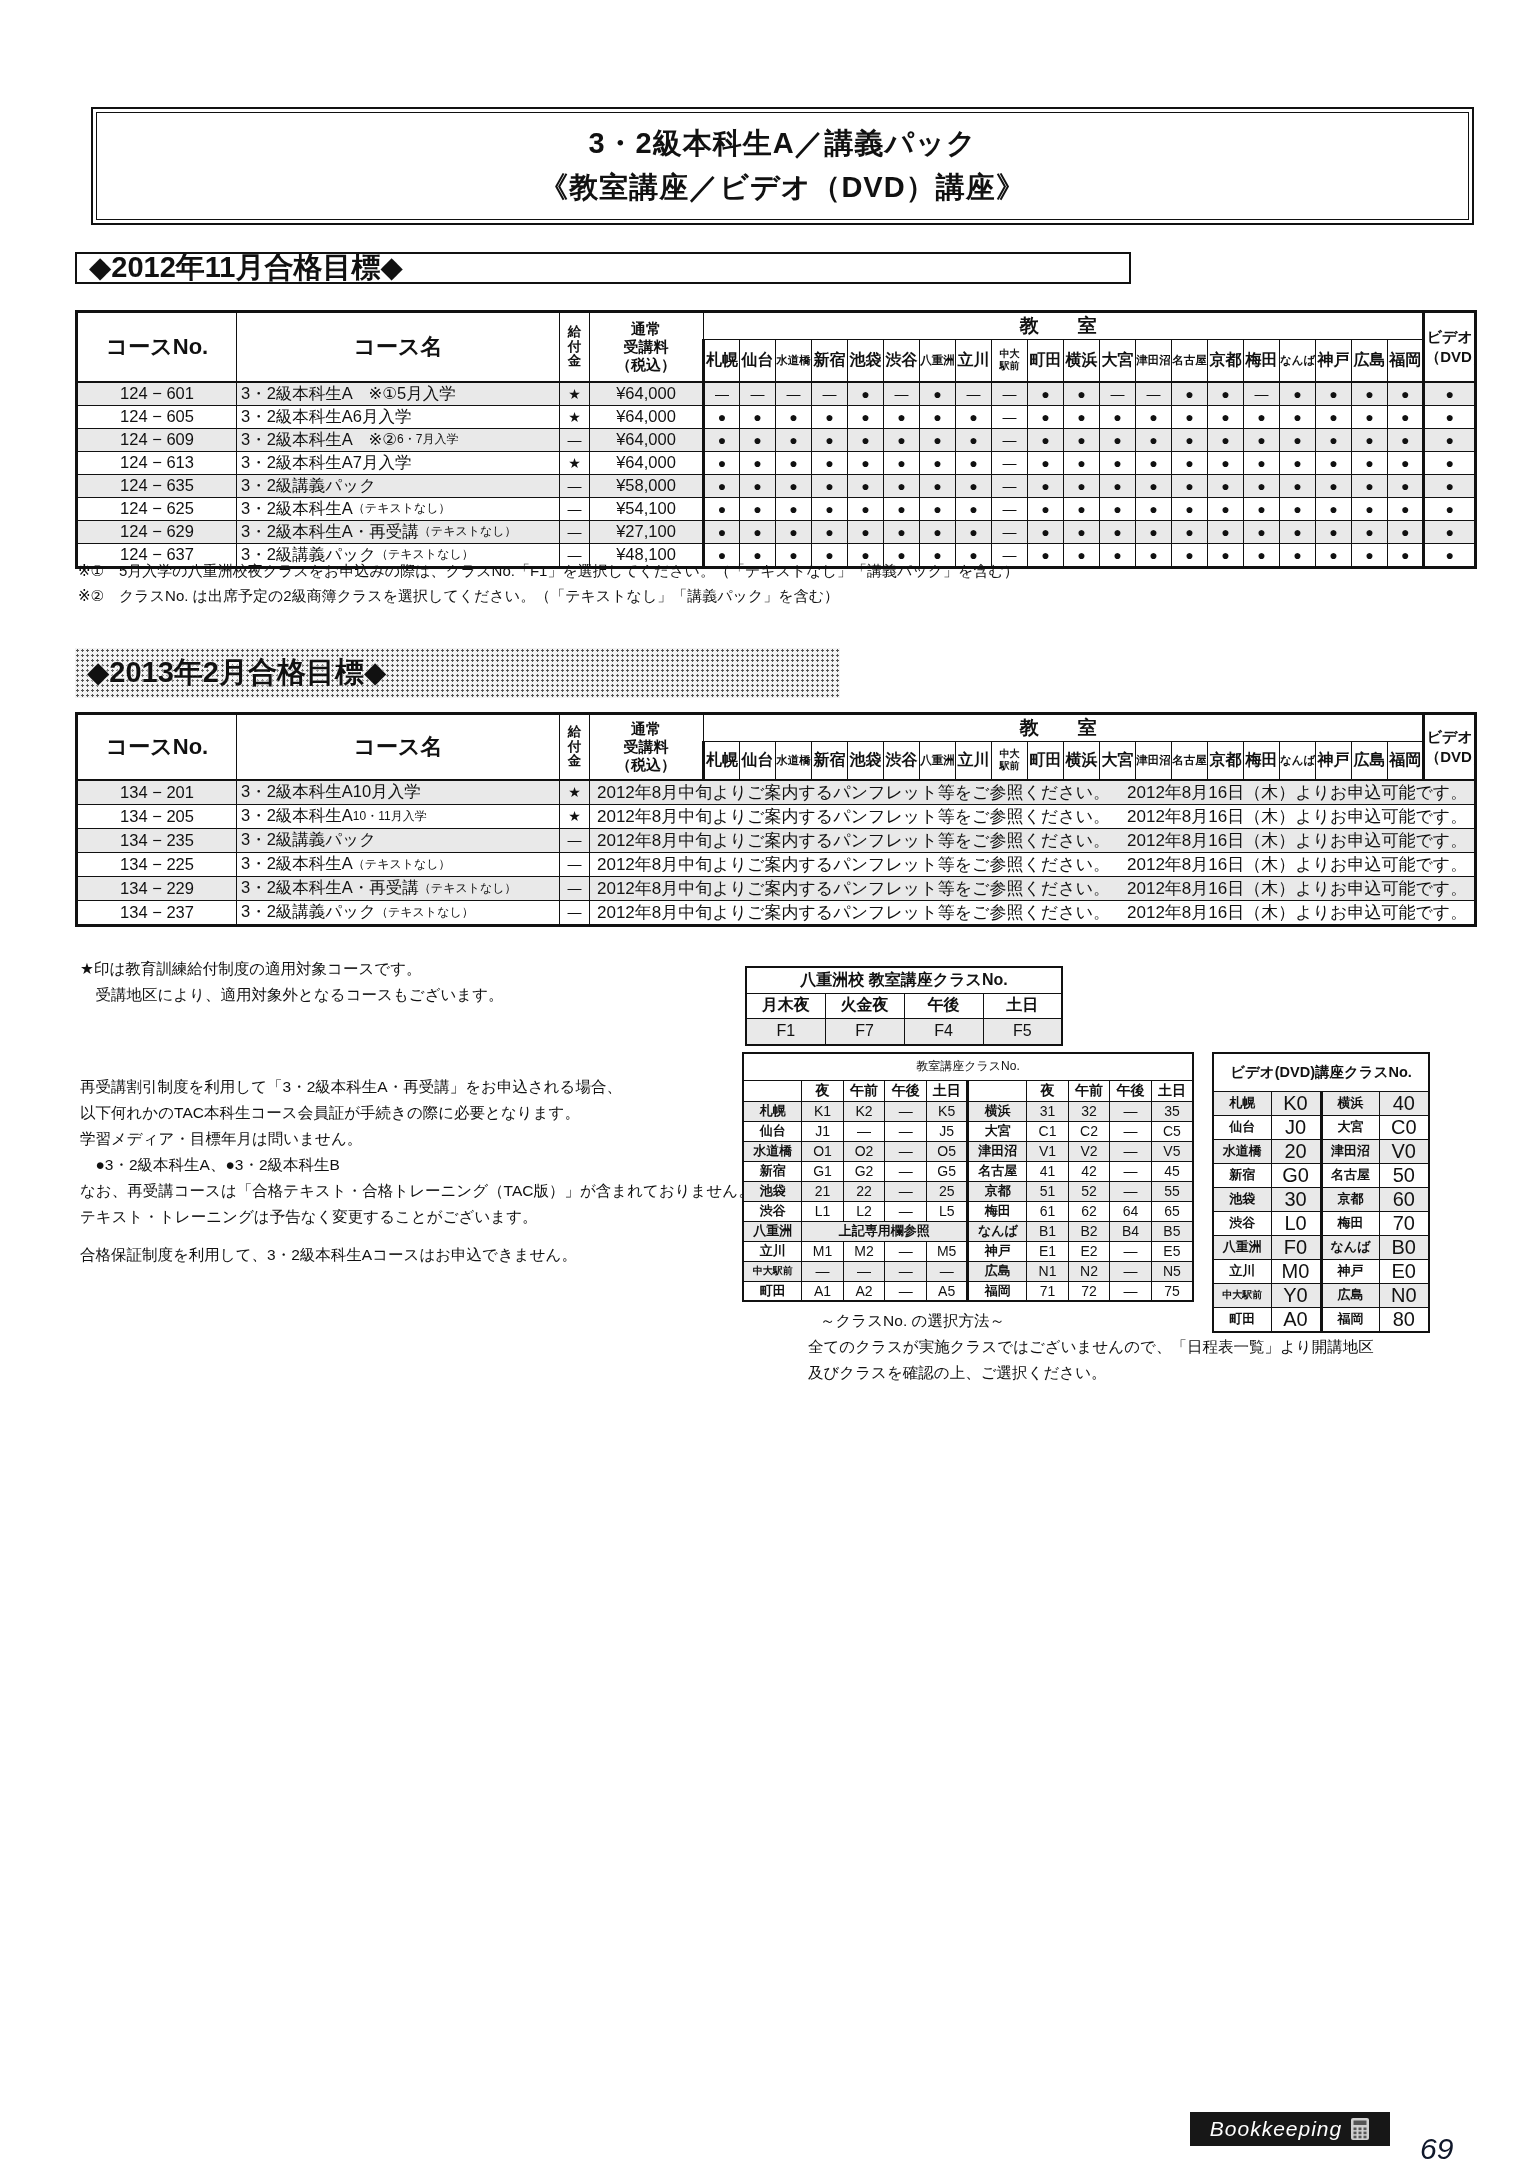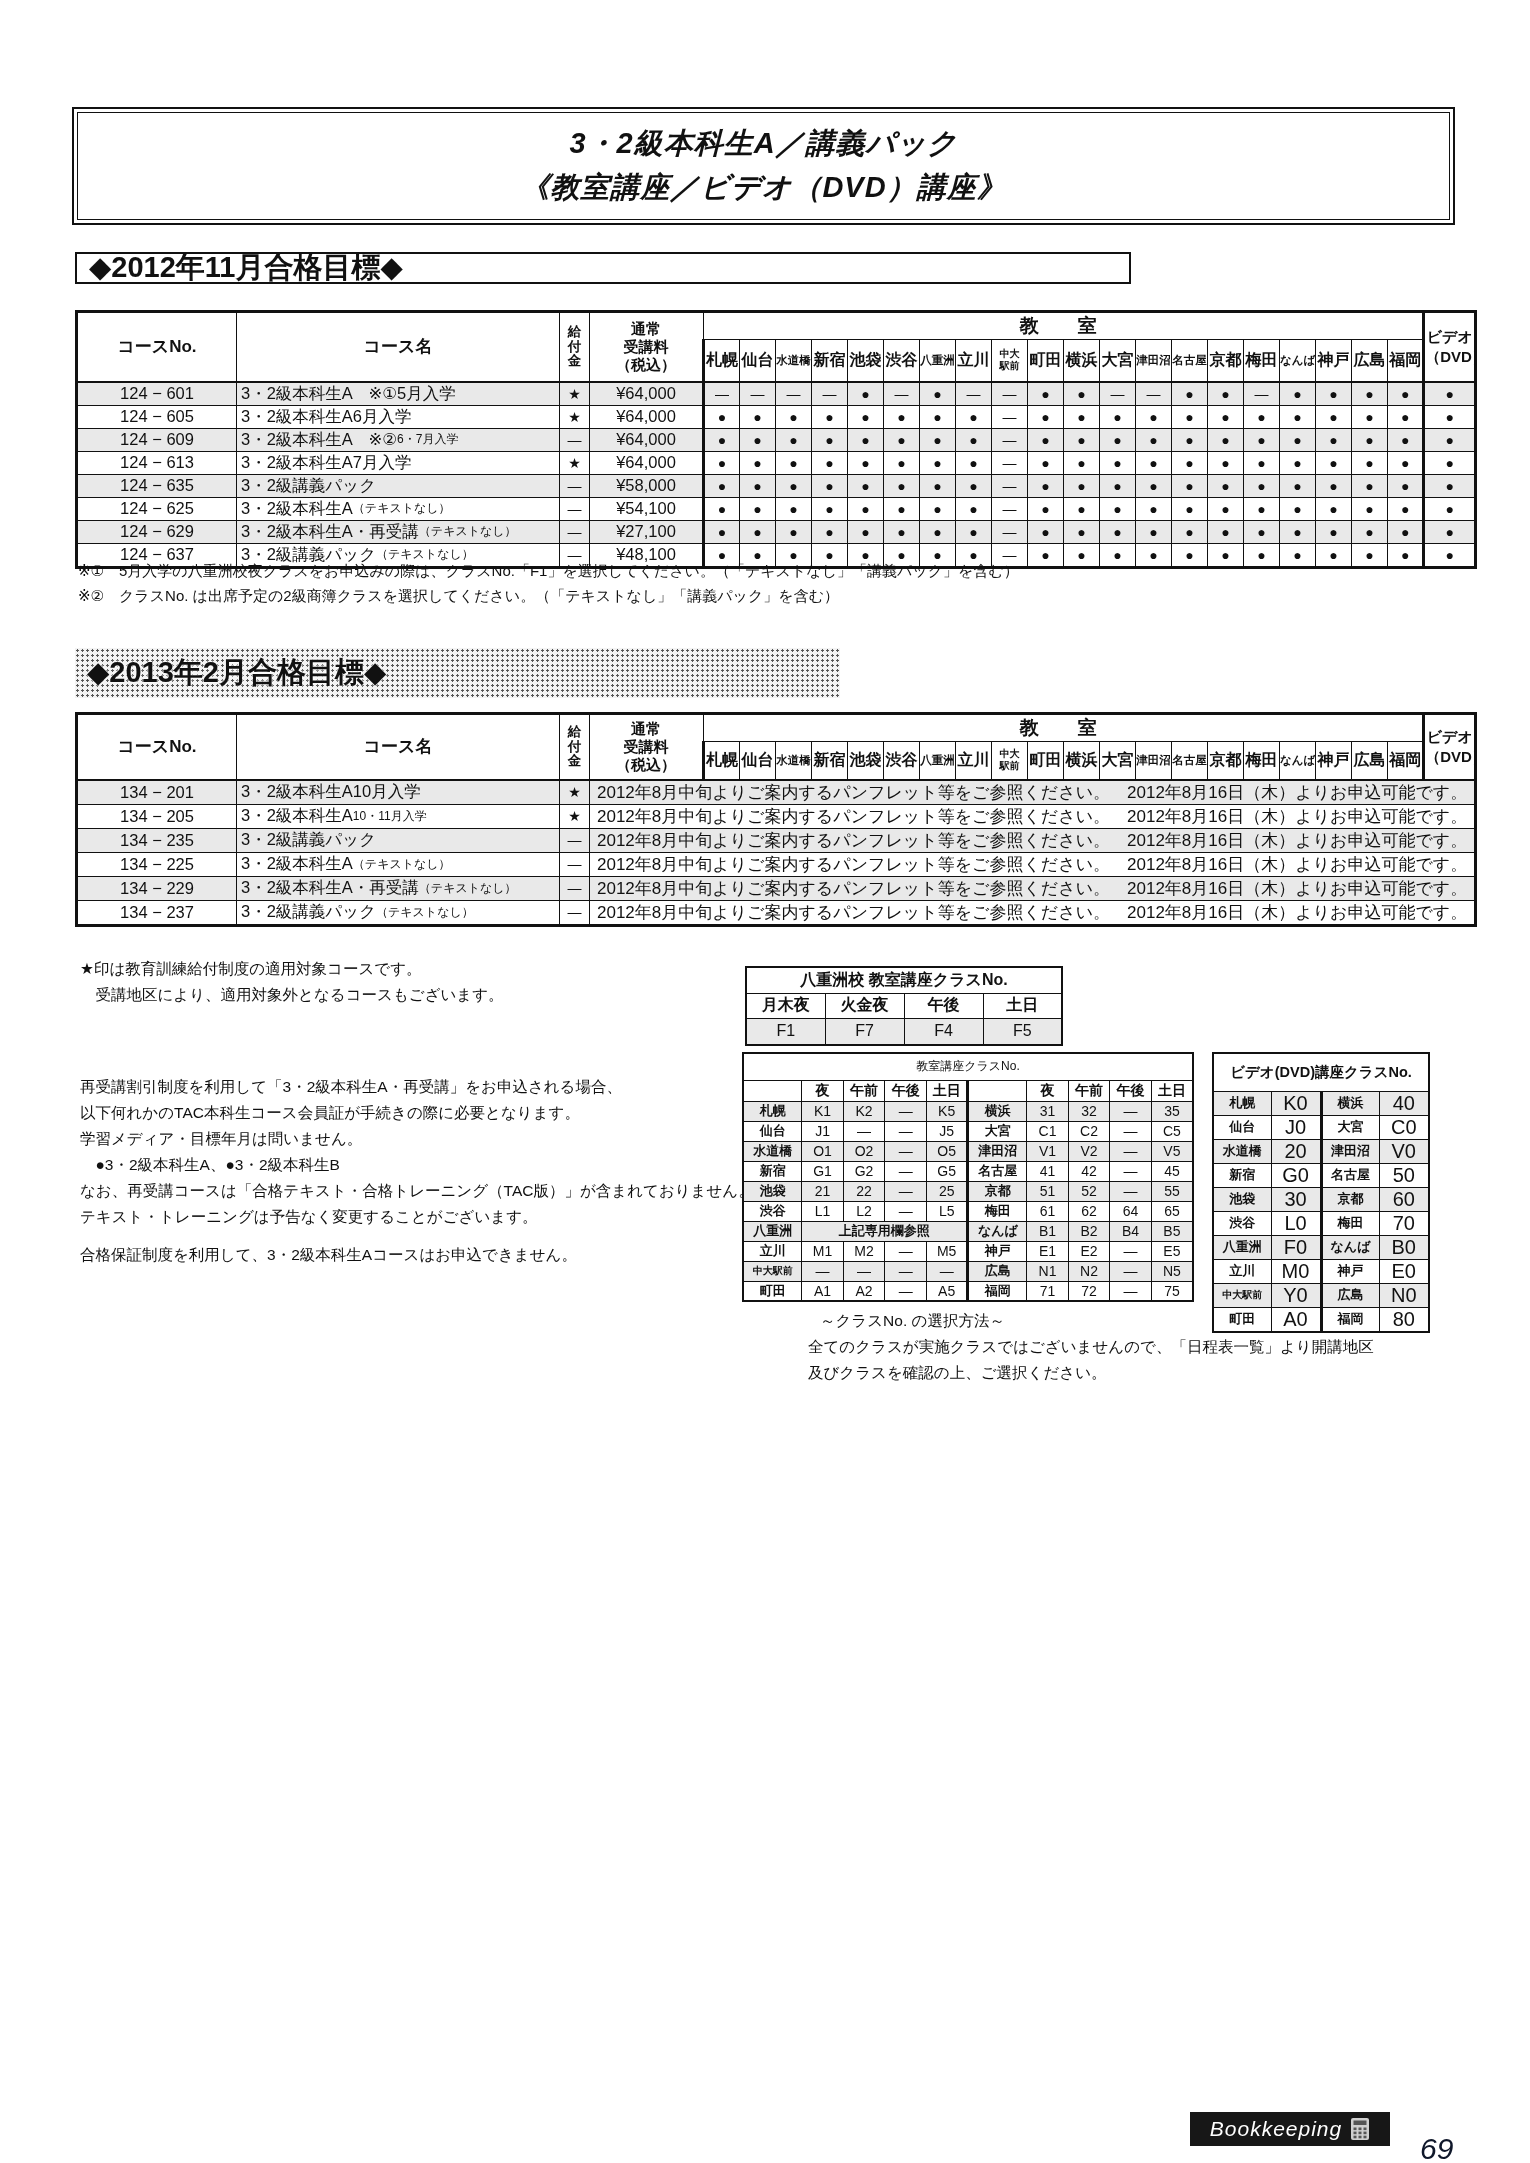--- a/index.html
+++ b/index.html
@@ -2,22 +2,22 @@
 <html><head>
 <meta charset="utf-8">
 <style>
   html,body{margin:0;padding:0;background:#fff;}
   .page{
     position:relative;width:1530px;height:2163px;background:#ffffff;
     font-family:"Liberation Sans","DejaVu Sans",sans-serif;color:#111;overflow:hidden;
   }
 
   
-  #title-box{position:absolute;left:72px;top:107px;width:1383px;height:118px;
-    border:2px solid #111;box-sizing:border-box;padding:3px;font-style:italic;}
+  #title-box{position:absolute;left:91px;top:107px;width:1383px;height:118px;
+    border:2px solid #111;box-sizing:border-box;padding:3px;}
   #title-inner{border:1px solid #111;width:100%;height:100%;box-sizing:border-box;
     display:flex;flex-direction:column;align-items:center;justify-content:center;gap:4px;}
   .title-line{font-size:29px;font-weight:bold;letter-spacing:1px;}
 
   
   .sec-head{position:absolute;box-sizing:border-box;display:flex;align-items:center;
     padding-left:12px;font-size:29px;font-weight:bold;}
   #sec1-head{left:75px;top:252px;width:1056px;height:32px;border:2px solid #111;background:#fff;}
   #sec2-head{left:75px;top:648px;width:765px;height:50px;
     background-color:#f3f3f3;
@@ -36,21 +36,21 @@
   .course-table col.c-no{width:160px}.course-table col.c-name{width:323px}
   .course-table col.c-ben{width:30px}.course-table col.c-fee{width:114px}
   .course-table col.c-city{width:36px}.course-table col.c-vid{width:52px}
   #course-table-1 thead tr:first-child{height:20px}
   #course-table-1 thead tr:last-child{height:42px}
   #course-table-2 thead tr:first-child{height:18px}
   #course-table-2 thead tr:last-child{height:38px}
   #course-table-1 tbody tr{height:23px}
   #course-table-2 tbody tr{height:20px}
   .course-table tbody tr:nth-child(odd){background:#e9e9e9;}
-  .h-no,.h-name{font-size:17px;font-weight:bold;margin-left:28px;}
+  .h-no,.h-name{font-size:22px;font-weight:bold;margin-left:28px;}
   .h-group{font-size:19px;font-weight:bold;letter-spacing:10px;}
   .h-ben{font-size:13.5px;font-weight:bold;line-height:1.05;}
   .h-ben .vch{display:block;}
   .h-fee .fee-line{font-size:15px;font-weight:bold;line-height:1.2;}
   .h-video{font-size:15px;font-weight:bold;}
   .h-video .vid-line{line-height:1.3;}
   .h-city{font-size:16px;font-weight:bold;}
   .h-city.small{font-size:11.5px;}
   .h-city.tiny{font-size:10px;line-height:1.2;font-weight:bold;}
   .sep-left{border-left:3px solid #111 !important;}

